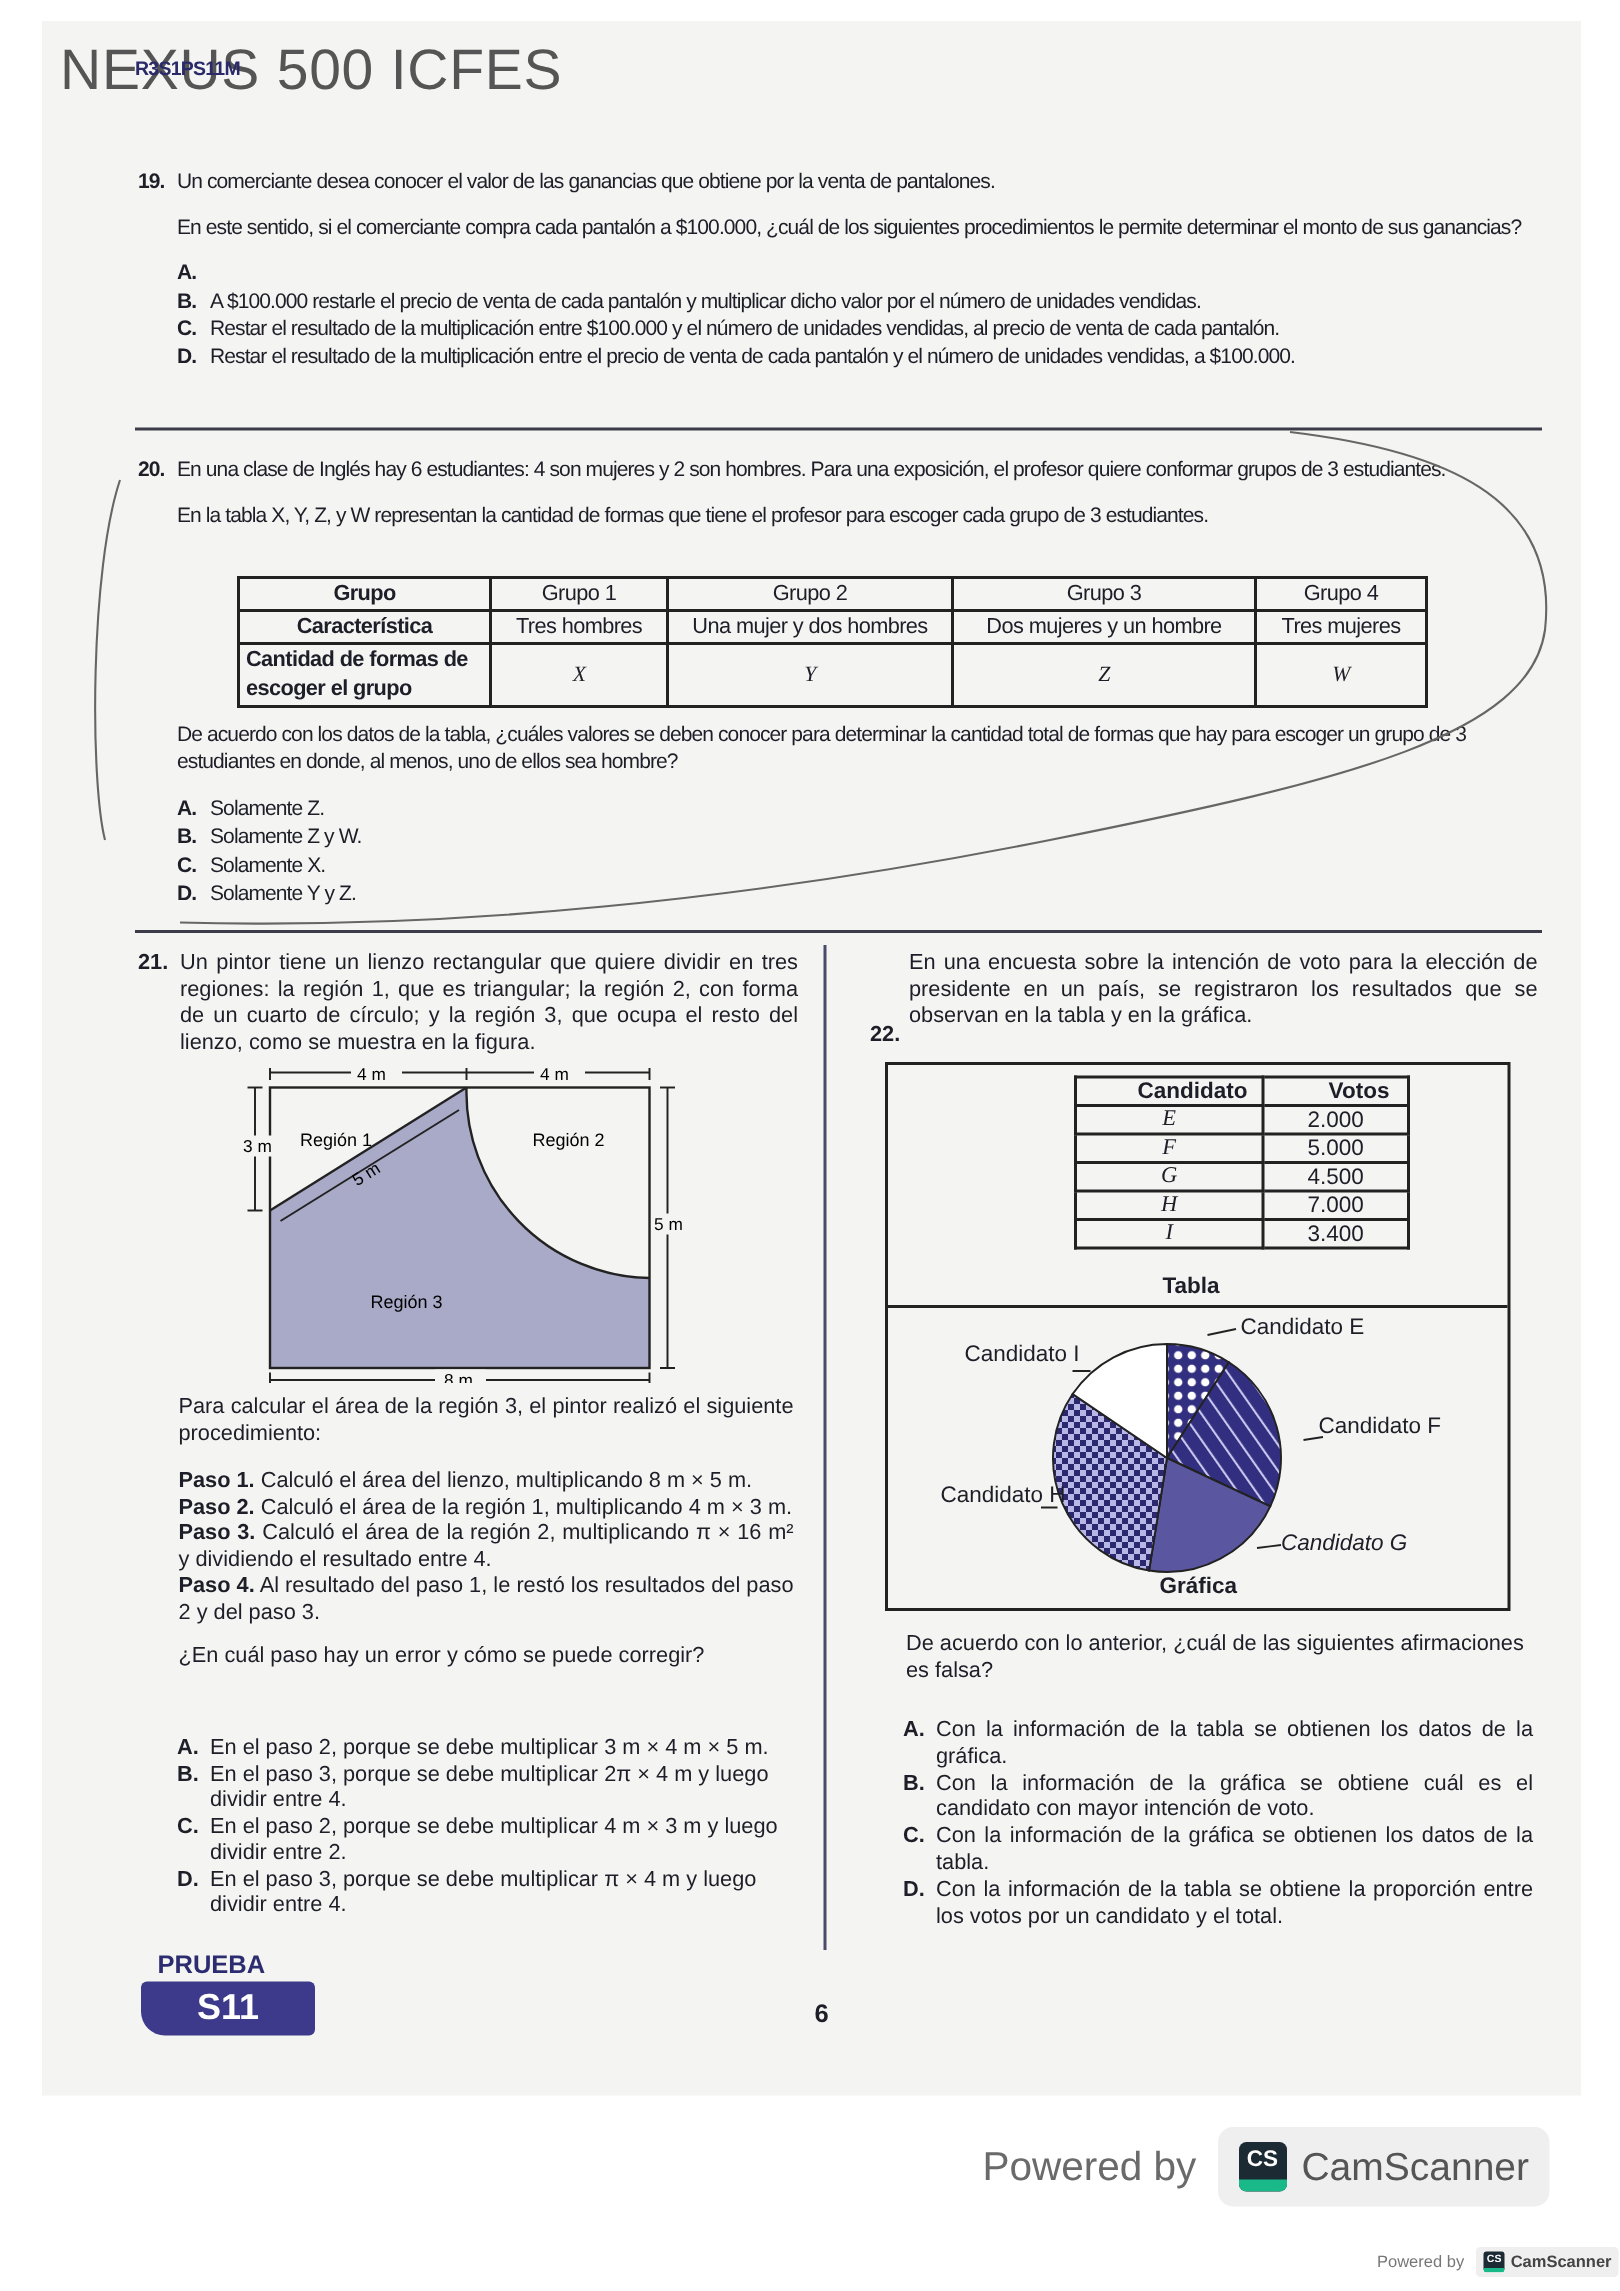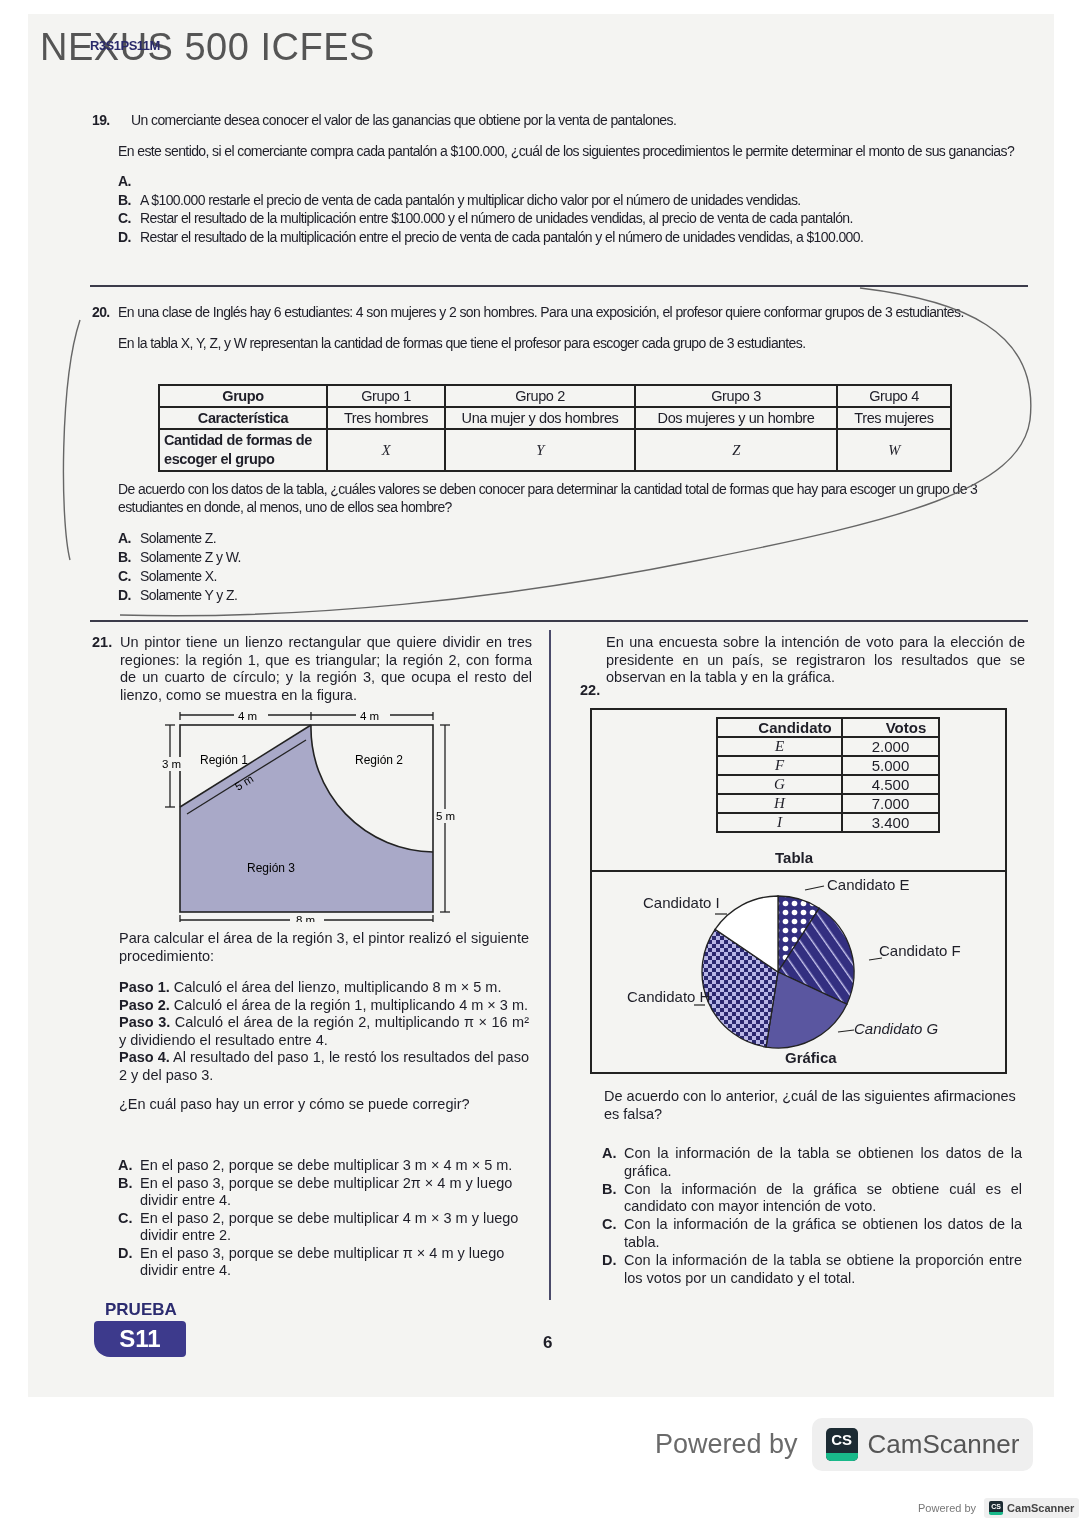--- a/index.html
+++ b/index.html
@@ -41,21 +41,21 @@
     position:absolute; left:124px; top:7px; border-collapse:collapse; font-size:15px;
   }
   table.t22 td { border:2px solid #222; text-align:center; height:17px; padding:0 6px; }
   table.t22 td.c { width:80px; font-family:"Liberation Serif", serif; font-style:italic; }
   table.t22 td.v { width:52px; }
   table.t22 td.h { font-weight:bold; font-family:"Liberation Sans", sans-serif; font-style:normal;padding-left:37px; }
   .cap { position:absolute; font-weight:bold; font-size:15px; }
   .pie-label { position:absolute; font-size:15px; white-space:nowrap; }
   .badge-word { position:absolute; left:105px; top:1300px; font-weight:bold; font-size:17px; color:#2c2c70; }
   .badge {
-    position:absolute; left:94px; top:1321px; width:92px; height:36px;
+    position:absolute; left:94px; top:1321px; width:116px; height:36px;
     background:#3d3a8c; color:#fff; font-weight:bold; font-size:24px;
     border-radius:4px 4px 4px 16px; text-align:center; line-height:36px;
   }
   .pagenum { position:absolute; left:543px; top:1333px; font-weight:bold; font-size:17px; }
   .cs-big {
     position:absolute; left:655px; top:1418px; display:flex; align-items:center;
   }
   .cs-big .pw { font-size:27px; color:#6a6a6a; margin-right:14px; }
   .cs-pill {
     display:flex; align-items:center; background:#efefef; border-radius:10px;
@@ -76,21 +76,21 @@
 </style>
 </head>
 <body>
 
 <div class="page"></div>
 
 <div class="header-title">NEXUS 500 ICFES</div>
 <div class="header-stamp">R3S1PS11M</div>
 
 <div class="q" style="left:92px; top:112px; width:940px;">
-  <div class="cond" style="display:flex;gap:13px;">
+  <div class="cond" style="display:flex;">
     <span class="num" style="width:26px;">19.</span>
     <span>Un comerciante desea conocer el valor de las ganancias que obtiene por la venta de pantalones.</span>
   </div>
   <div class="cond" style="margin:13px 0 0 26px;">En este sentido, si el comerciante compra cada pantalón a $100.000, ¿cuál de los siguientes procedimientos le permite determinar el monto de sus ganancias?</div>
   <div class="cond" style="margin:12px 0 0 26px; line-height:18.5px;">
     <div class="opt">
         <span class="letter">A.</span>
       </div>
     <div class="opt">
         <span class="letter">B.</span>
@@ -321,21 +321,21 @@
         <line x1="246" y1="160" x2="262" y2="158"></line>
         <line x1="102" y1="133" x2="113" y2="133"></line>
         <line x1="135" y1="42" x2="123" y2="42"></line>
       </g>
   </svg>
   <div class="pie-label" style="left:235px; top:166px;"><span>Candidato E</span></div>
   <div class="pie-label" style="left:287px; top:232px;"><span>Candidato F</span></div>
   <div class="pie-label" style="left:262px; top:310px;font-style:italic;"><span>Candidato G</span></div>
   <div class="pie-label" style="left:35px; top:278px;"><span>Candidato H</span></div>
   <div class="pie-label" style="left:51px; top:184px;"><span>Candidato I</span></div>
-  <div class="cap" style="left:193px; top:339px;">Gráfica</div>
+  <div class="cap" style="left:181px; top:339px;">Gráfica</div>
 </div>
 
 <div class="q" style="left:604px; top:1088px; width:420px; font-size:14.5px;">
   <div>De acuerdo con lo anterior, ¿cuál de las siguientes afirmaciones es falsa?</div>
 </div>
 <div class="q" style="left:602px; top:1145px; width:420px; font-size:14.5px; line-height:17.8px; text-align:justify;">
   <div class="opt">
       <span class="letter">A.</span>
       <span>Con la información de la tabla se obtienen los datos de la gráfica.</span>
     </div>

